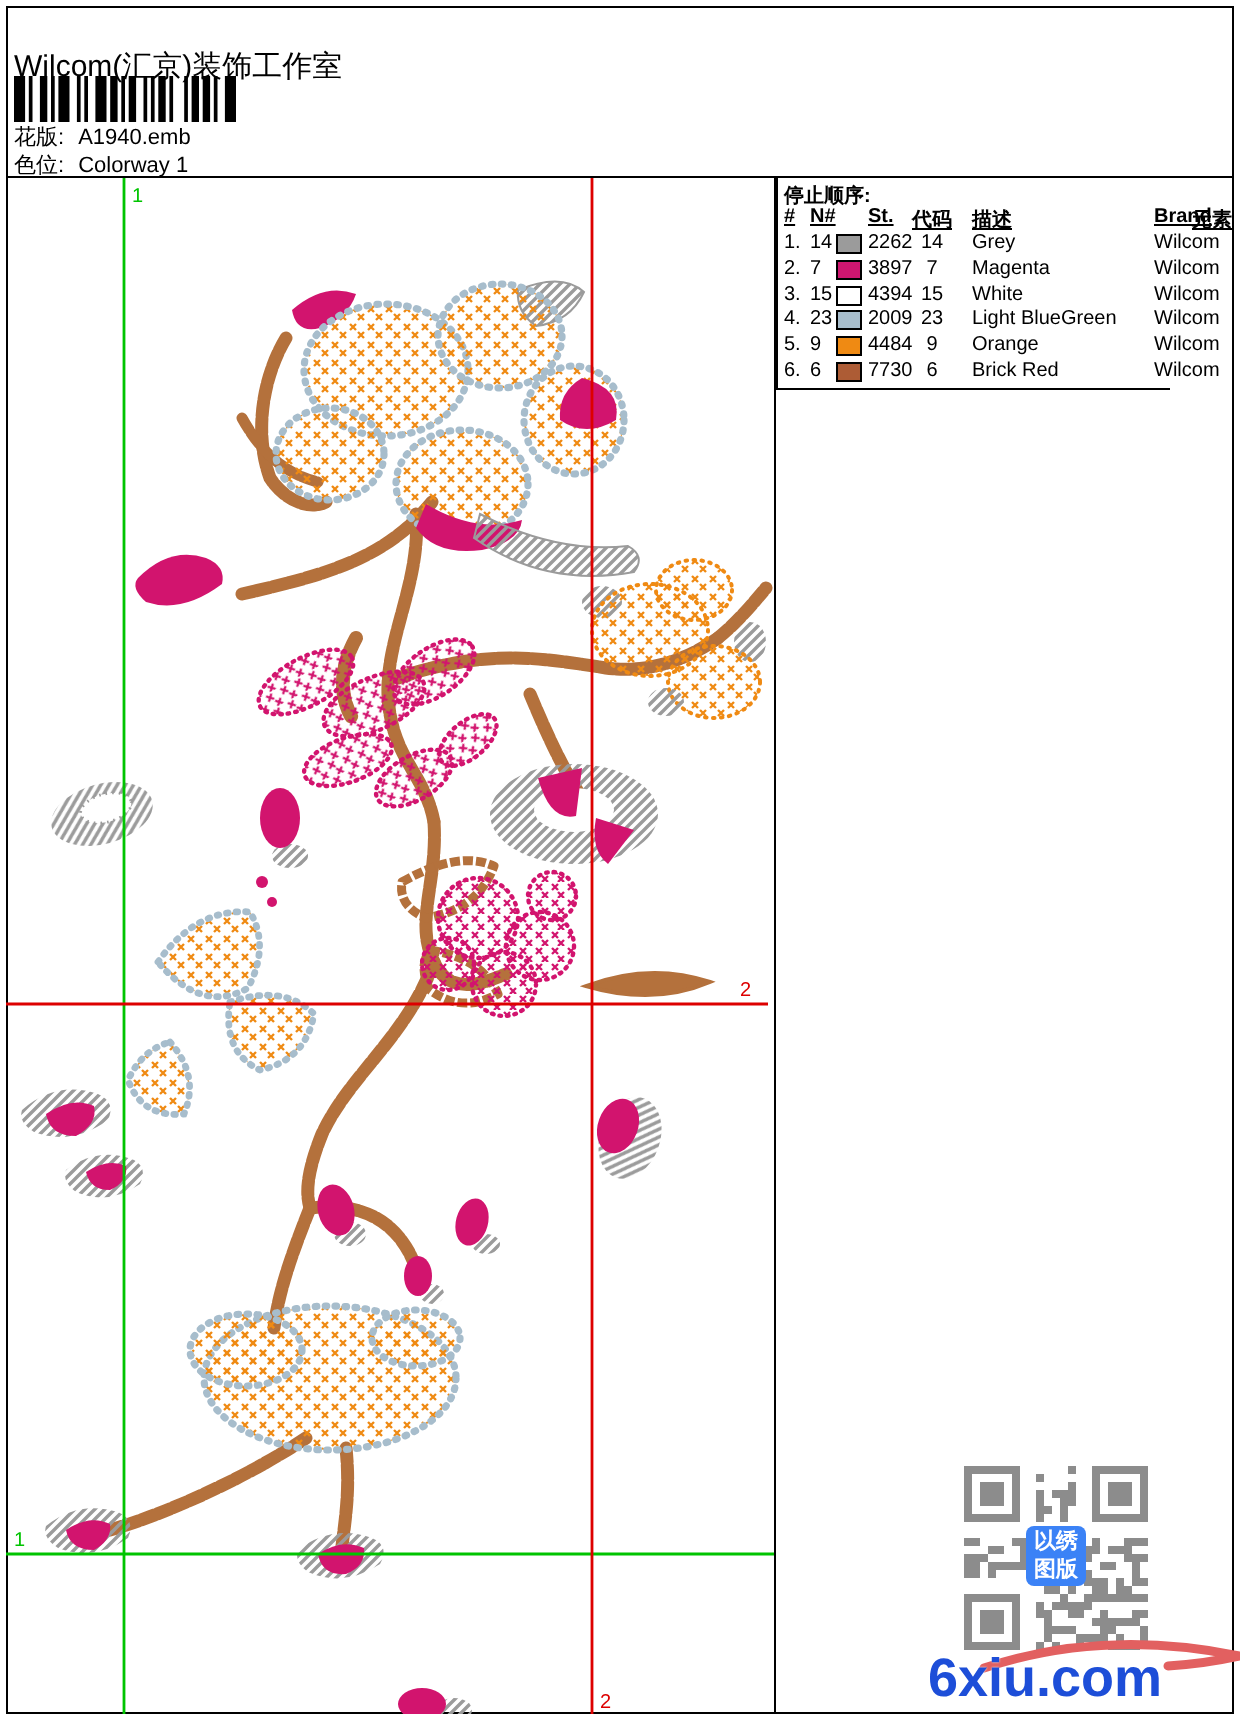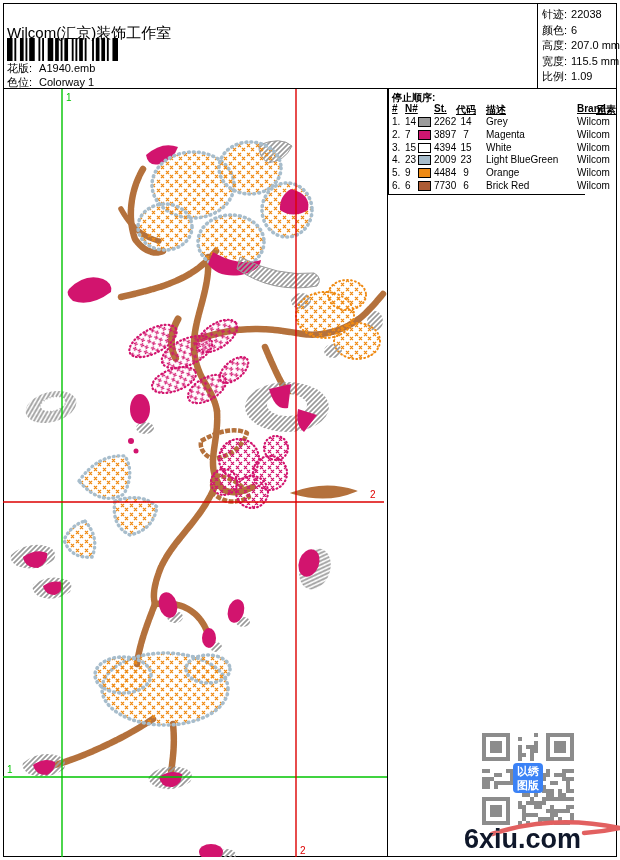--- a/index.html
+++ b/index.html
@@ -29,21 +29,21 @@
   .c1{left:3px}.c2{left:16px}.c4{left:45px}.c5{left:62px;width:30px;text-align:center}
   .c6{left:97px}.c7{left:188px}.c8{left:207px}
   .swatch{position:absolute;left:29px;top:1px;width:11px;height:8px;border:1px solid #000}
 
   .design-svg{position:absolute;left:3px;top:89px}
 
   .qr-wrap{position:absolute;left:482px;top:733px;width:92px;height:92px}
   .seal{position:absolute;left:31px;top:30px;width:30px;height:30px;background:#3b82f6;border-radius:4px;
         color:#fff;font-size:11px;font-weight:bold;text-align:center;line-height:14px;padding-top:1px;box-sizing:border-box}
   .watermark{position:absolute;left:452px;top:812px;width:178px;height:46px}
-  .wm-text{position:absolute;left:12px;top:12px;font-size:27px;font-weight:bold;color:#0f172a;
+  .wm-text{position:absolute;left:12px;top:12px;font-size:27px;font-weight:bold;color:#1d4ed8;
            text-shadow:0 0 1px #fff}
   .wm-swoosh{position:absolute;left:0;top:0}
 </style>
 </head>
 <body>
 
 <div class="page">
   <div class="page-border"></div>
 
   <div class="hdr-studio">Wilcom(汇京)装饰工作室</div>
@@ -71,27 +71,20 @@
         <rect x="105.44999999999997" y="0" width="5.550000000000001" height="23" fill="#000"></rect>
       </g>
   </svg>
   <div class="hdr-row hdr-pattern">
     <span class="lbl">花版:</span><span>A1940.emb</span>
   </div>
   <div class="hdr-row hdr-colorway">
     <span class="lbl">色位:</span><span>Colorway 1</span>
   </div>
 
-  <div class="info-box">
-    <div><span class="lbl">针迹:</span><span>22038</span></div>
-    <div><span class="lbl">颜色:</span><span>6</span></div>
-    <div><span class="lbl">高度:</span><span>207.0 mm</span></div>
-    <div><span class="lbl">宽度:</span><span>115.5 mm</span></div>
-    <div><span class="lbl">比例:</span><span>1.09</span></div>
-  </div>
 
   <div class="hsep"></div>
 
   <svg class="design-svg" width="385" height="768" viewBox="0 0 385 768">
     <defs>
       <pattern id="px-o" width="9" height="9" patternUnits="userSpaceOnUse">
         <path d="M1,1 l3,3 M4,1 l-3,3 M5,5 l3,3 M8,5 l-3,3" stroke="#ef8a13" stroke-width="1.2" fill="none"></path>
       </pattern>
       <pattern id="px-m" width="8" height="8" patternUnits="userSpaceOnUse">
         <path d="M1,1 l3,3 M4,1 l-3,3 M4,5 l3,3 M7,5 l-3,3" stroke="#d2146e" stroke-width="1.2" fill="none"></path>

